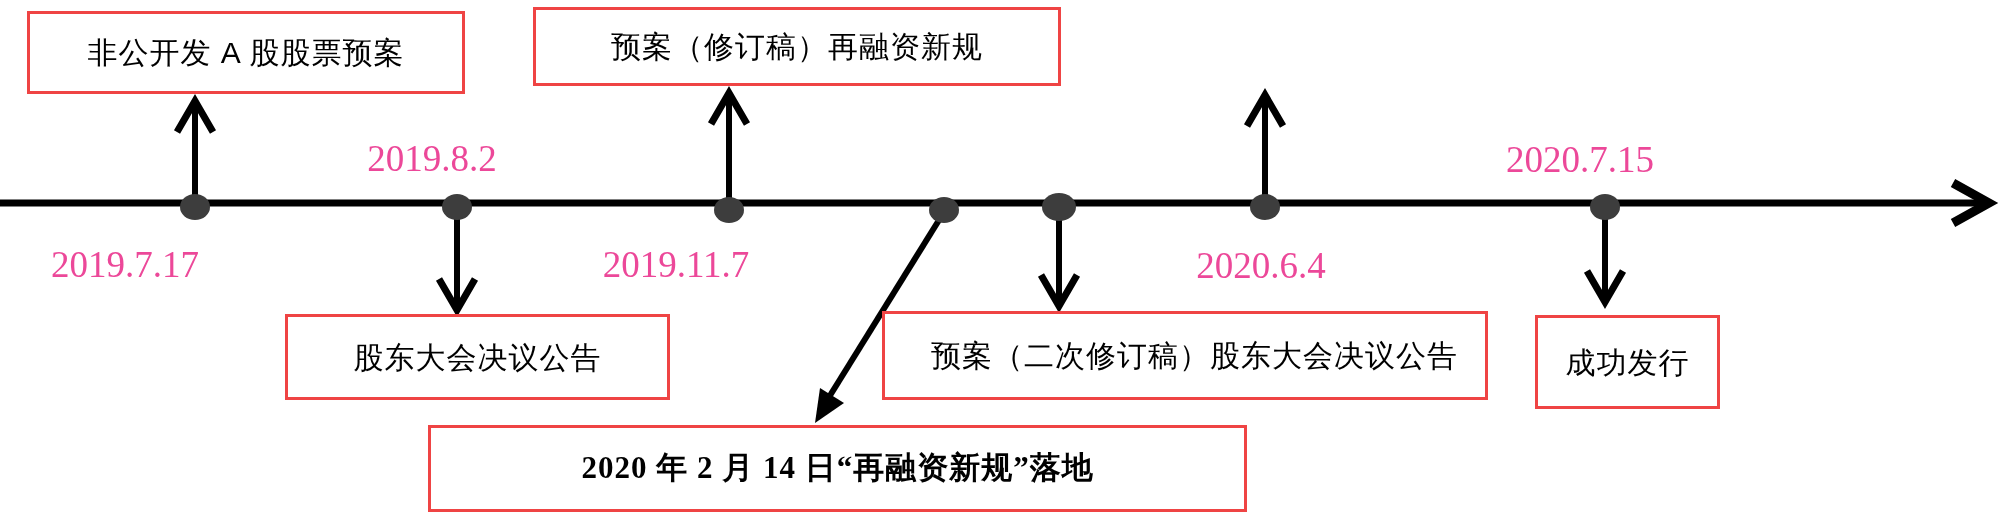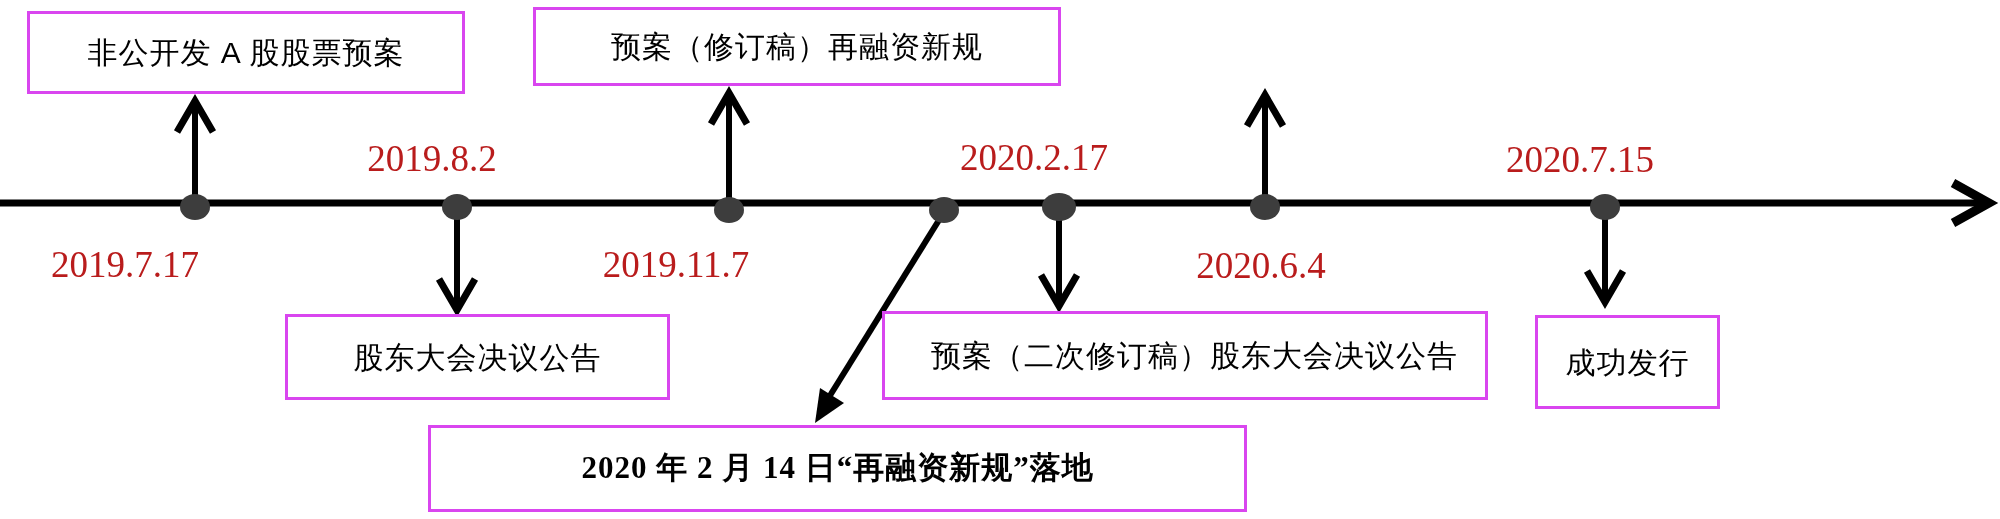--- a/index.html
+++ b/index.html
@@ -12,21 +12,21 @@
     overflow: hidden;
   }
   svg.overlay {
     position: absolute;
     left: 0; top: 0;
     width: 2000px; height: 519px;
   }
   .event-box {
     position: absolute;
     box-sizing: border-box;
-    border: 3px solid #d946ef;
+    border: 3px solid #ef4444;
     background: #ffffff;
     display: flex;
     align-items: center;
     justify-content: center;
     text-align: center;
     font-size: 30px;
     color: #000000;
     letter-spacing: 1px;
     line-height: 1.1;
     font-family: "Liberation Sans", sans-serif;
@@ -35,21 +35,21 @@
     font-weight: bold;
     font-family: "Liberation Serif", serif;
     font-size: 31px;
   }
   .date-label {
     position: absolute;
     transform: translateX(-50%);
     font-family: "Liberation Serif", serif;
     font-size: 37px;
     line-height: 1;
-    color: #b91c1c;
+    color: #ec4899;
     white-space: nowrap;
   }
   
   #box-a { left: 27px;   top: 11px;  width: 438px; height: 83px; }
   #box-b { left: 533px;  top: 7px;   width: 528px; height: 79px; }
   #box-c { left: 1142px; top: 7px;   width: 552px; height: 83px; }
   #box-d { left: 285px;  top: 314px; width: 385px; height: 86px; }
   #box-e { left: 882px;  top: 311px; width: 606px; height: 89px; padding-left: 19px; }
   #box-f { left: 1535px; top: 315px; width: 185px; height: 94px; }
   #box-g { left: 428px;  top: 425px; width: 819px; height: 87px; }
@@ -104,17 +104,16 @@
   <div id="box-a" class="event-box">非公开发 A 股股票预案</div>
   <div id="box-b" class="event-box">预案（修订稿）再融资新规</div>
   <div id="box-d" class="event-box">股东大会决议公告</div>
   <div id="box-e" class="event-box">预案（二次修订稿）股东大会决议公告</div>
   <div id="box-f" class="event-box">成功发行</div>
   <div id="box-g" class="event-box bold">2020 年 2 月 14 日“再融资新规”落地</div>
 
   <div id="date-1" class="date-label">2019.7.17</div>
   <div id="date-2" class="date-label">2019.8.2</div>
   <div id="date-3" class="date-label">2019.11.7</div>
-  <div id="date-4" class="date-label">2020.2.17</div>
   <div id="date-5" class="date-label">2020.6.4</div>
   <div id="date-6" class="date-label">2020.7.15</div>
 
 </div>
 
 </body></html>

